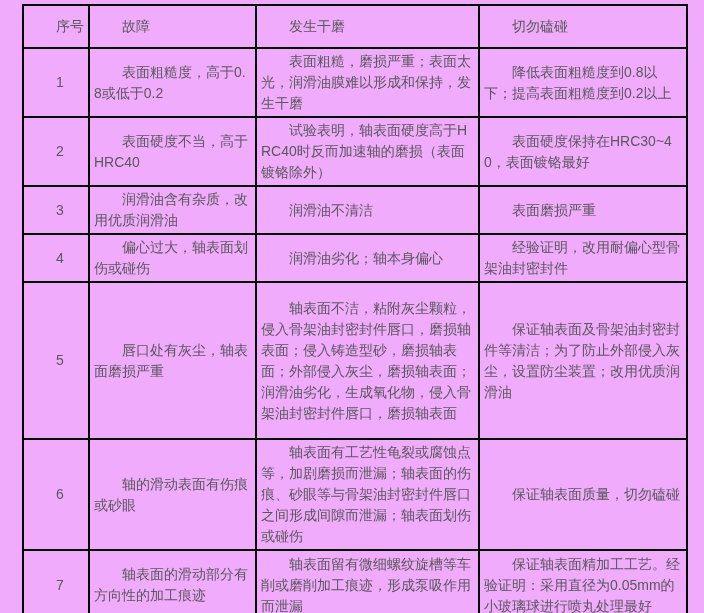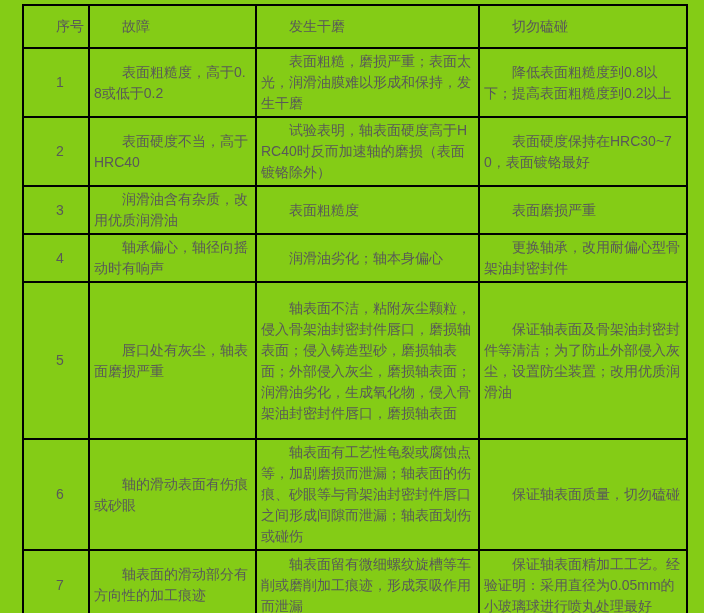--- a/index.html
+++ b/index.html
@@ -7,21 +7,21 @@
     padding: 0;
     background: #ffffff;
     width: 704px;
     height: 613px;
     font-family: "Liberation Sans", "DejaVu Sans", sans-serif;
   }
   .page {
     position: relative;
     width: 704px;
     height: 613px;
-    background: #84cc16;
+    background: #f0abfc;
     overflow: hidden;
   }
   table.fault-table {
     position: absolute;
     left: 22px;
     top: 4px;
     width: 664px;
     border-collapse: collapse;
     table-layout: fixed;
     color: #595959;
@@ -74,33 +74,33 @@
       <tr class="r1">
         <td>1</td>
         <td>表面粗糙度，高于0.8或低于0.2</td>
         <td>表面粗糙，磨损严重；表面太光，润滑油膜难以形成和保持，发生干磨</td>
         <td>降低表面粗糙度到0.8以下；提高表面粗糙度到0.2以上</td>
       </tr>
       <tr class="r2">
         <td>2</td>
         <td>表面硬度不当，高于HRC40</td>
         <td>试验表明，轴表面硬度高于HRC40时反而加速轴的磨损（表面镀铬除外）</td>
-        <td>表面硬度保持在HRC30~70，表面镀铬最好</td>
+        <td>表面硬度保持在HRC30~40，表面镀铬最好</td>
       </tr>
       <tr class="r3">
         <td>3</td>
         <td>润滑油含有杂质，改用优质润滑油</td>
-        <td>表面粗糙度</td>
+        <td>润滑油不清洁</td>
         <td>表面磨损严重</td>
       </tr>
       <tr class="r4">
         <td>4</td>
-        <td>轴承偏心，轴径向摇动时有响声</td>
+        <td>偏心过大，轴表面划伤或碰伤</td>
         <td>润滑油劣化；轴本身偏心</td>
-        <td>更换轴承，改用耐偏心型骨架油封密封件</td>
+        <td>经验证明，改用耐偏心型骨架油封密封件</td>
       </tr>
       <tr class="r5">
         <td>5</td>
         <td>唇口处有灰尘，轴表面磨损严重</td>
         <td>轴表面不洁，粘附灰尘颗粒，侵入骨架油封密封件唇口，磨损轴表面；侵入铸造型砂，磨损轴表面；外部侵入灰尘，磨损轴表面；润滑油劣化，生成氧化物，侵入骨架油封密封件唇口，磨损轴表面</td>
         <td>保证轴表面及骨架油封密封件等清洁；为了防止外部侵入灰尘，设置防尘装置；改用优质润滑油</td>
       </tr>
       <tr class="r6">
         <td>6</td>
         <td>轴的滑动表面有伤痕或砂眼</td>

